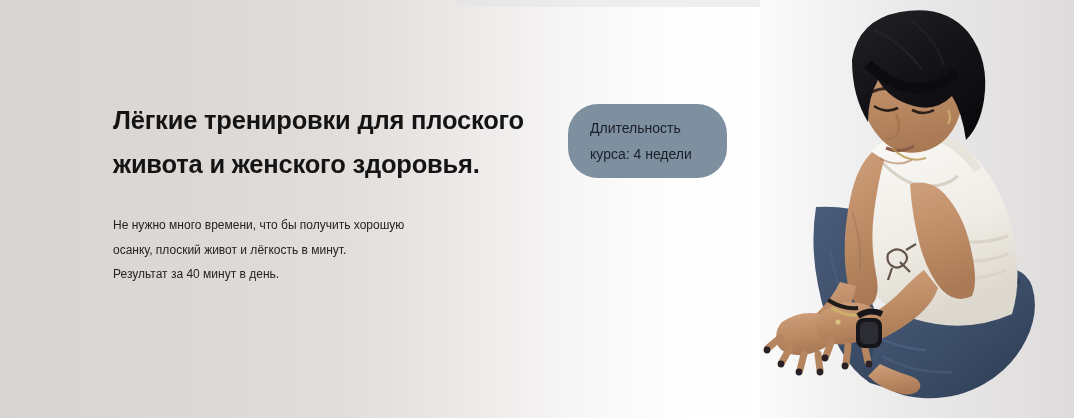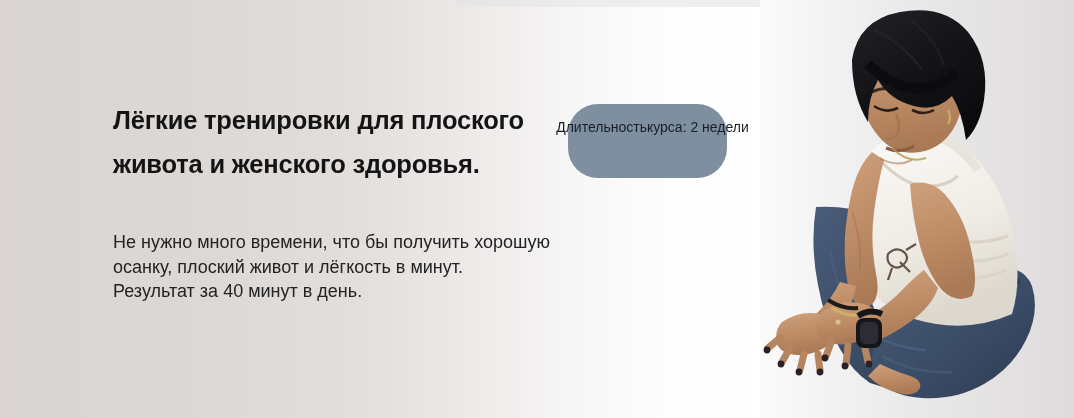--- a/index.html
+++ b/index.html
@@ -27,36 +27,36 @@
     left: 113px; top: 98px; width: 430px;
   }
   #headline {
     font-size: 25.5px;
     font-weight: bold;
     line-height: 44px;
     color: #141414;
     letter-spacing: -0.2px;
   }
   #subtext {
-    margin-top: 44px;
-    font-size: 18px;
+    margin-top: 27px;
+    font-size: 12px;
     line-height: 24.5px;
     color: #232323;
   }
   #subtext .sub-line { display: block; white-space: nowrap; }
   #badges {
     position: absolute;
     left: 568px; top: 104px;
     display: flex; flex-direction: column; gap: 32px;
   }
   .badge {
     width: 159px; min-height: 74px;
     border-radius: 30px;
     background: #7e8fa0;
-    display: flex; justify-content: center;
+    display: flex; flex-direction: column; justify-content: center;
     padding: 10px 12px 10px 22px;
     font-size: 14px;
     line-height: 26px;
     color: #191f26;
   }
   .badge .badge-line { display: block; white-space: nowrap; }
   #photo {
     position: absolute;
     right: 0; top: 0;
     width: 314px; height: 418px;
@@ -78,21 +78,21 @@
     <p id="subtext">
       <span class="sub-line">Не нужно много времени, что бы получить хорошую</span>
       <span class="sub-line">осанку, плоский живот и лёгкость в минут.</span>
       <span class="sub-line">Результат за 40 минут в день.</span>
     </p>
   </div>
 
   <div id="badges">
     <div class="badge">
       <span class="badge-line">Длительность</span>
-      <span class="badge-line">курса: 2 недели</span>
+      <span class="badge-line">курса: 4 недели</span>
     </div>
   </div>
 
   <svg id="photo" viewBox="0 0 314 418" xmlns="http://www.w3.org/2000/svg">
     <defs>
       <linearGradient id="bdrop" x1="0" y1="0" x2="1" y2="0">
         <stop offset="0" stop-color="#fbfbfb"></stop>
         <stop offset="0.45" stop-color="#ebeaea"></stop>
         <stop offset="1" stop-color="#dedcdb"></stop>
       </linearGradient>

